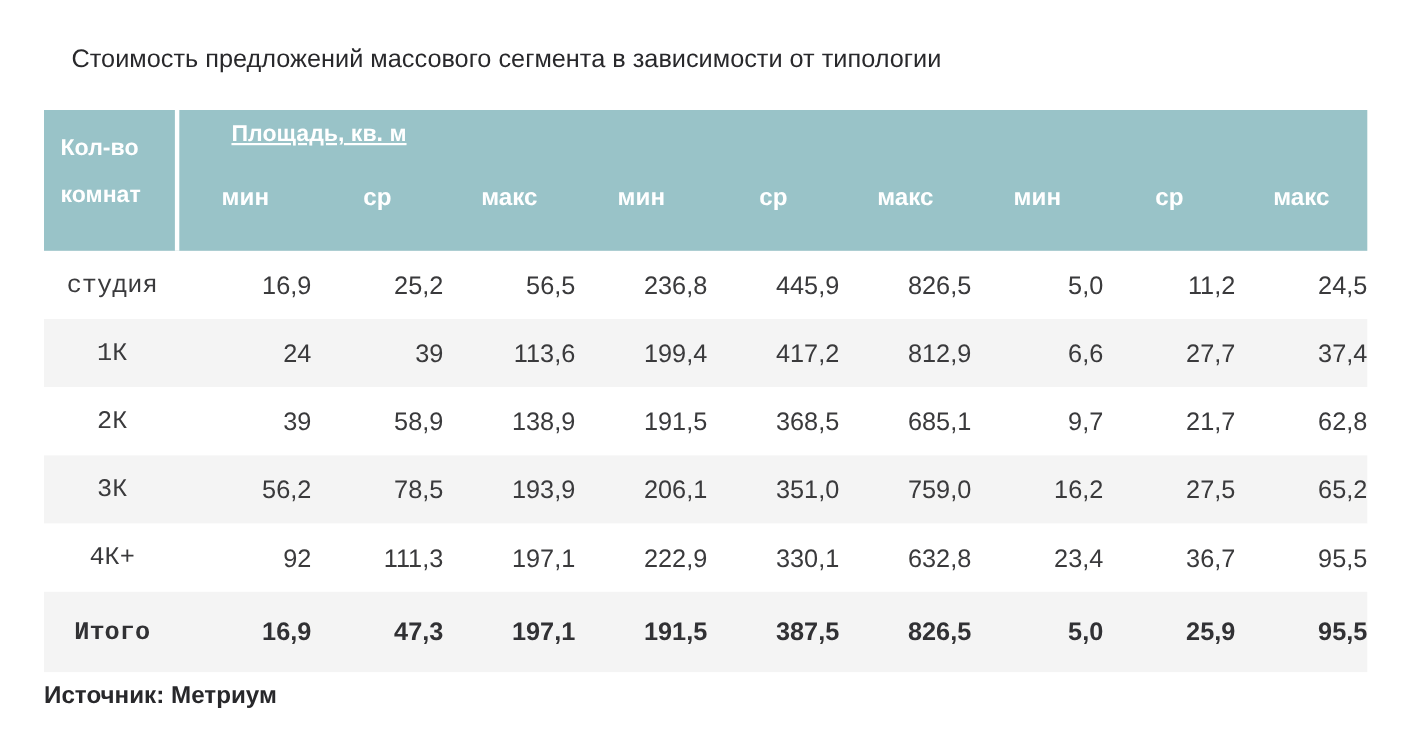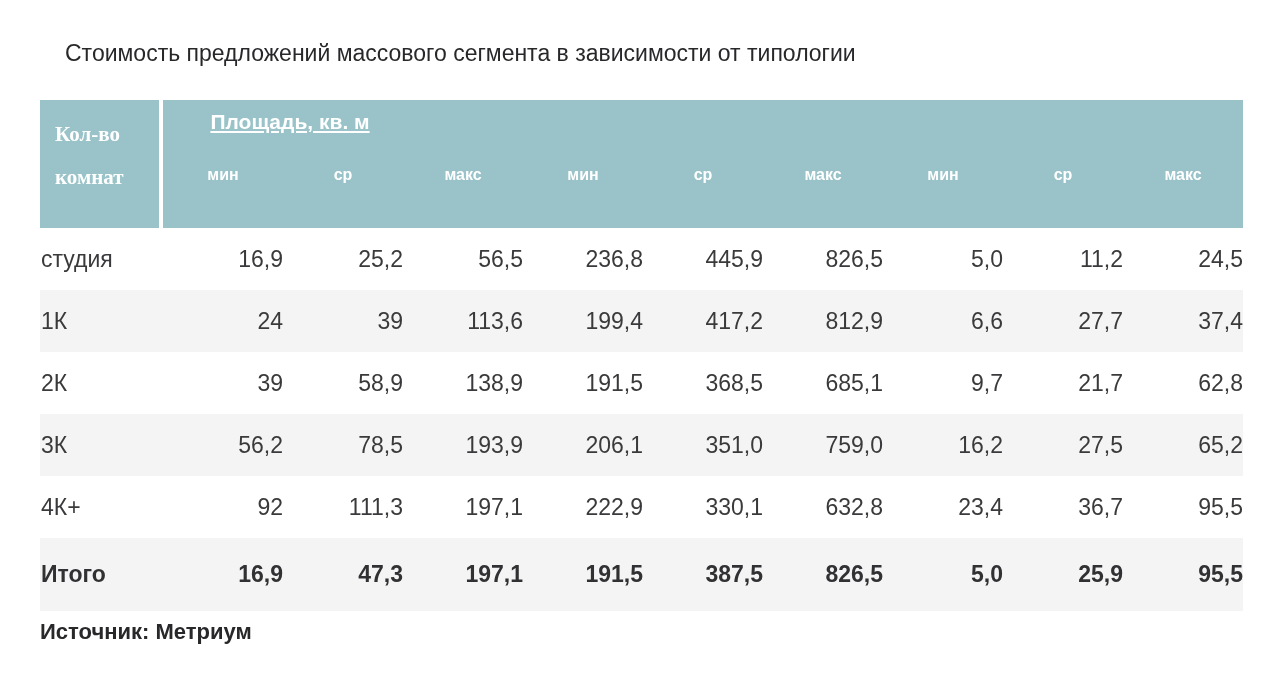--- a/index.html
+++ b/index.html
@@ -22,50 +22,50 @@
   
   .thead {
     position: relative; height: 128px;
     background: var(--header-bg, #99c3c8);
     color: var(--header-text, #ffffff);
     font-weight: bold;
   }
   .rooms-head {
     position: absolute; left: 0; top: 0; width: 119px; height: 100%;
     box-sizing: border-box; padding: 13px 0 0 15px;
-    font-size: 21px; line-height: 43px; font-family: Liberation Serif, serif;
+    font-size: 21px; line-height: 43px;
   }
   .head-divider {
     position: absolute; left: 119px; top: 0; width: 4px; height: 100%;
     background: #ffffff;
   }
   .group-label {
     position: absolute; top: 10px; transform: translateX(-50%);
     font-size: 21px; white-space: nowrap; text-decoration: underline;
   }
   .group-label.g1 { left: 250px; }
   .group-label.g2 { left: 565px; }
   .group-label.g3 { left: 922px; }
   .subhead-row {
     position: absolute; left: 0; top: 66px; width: 100%;
     display: grid; grid-template-columns: 123px repeat(9, 120px);
   }
-  .subhead-row .sh { text-align: center; font-size: 16px; }
+  .subhead-row .sh { text-align: center; font-size: 22px; }
 
   
   .row {
     display: grid; grid-template-columns: 123px repeat(9, 120px);
     height: 62px; align-items: center;
     font-size: 23px; color: var(--cell-text, #3a3a3c);
     background: #ffffff;
   }
   .row.alt { background: var(--row-alt-bg, #f4f4f4); }
   .row.total { height: 73px; font-weight: bold; color: var(--total-text, #313134); }
   .cell { text-align: right; }
-  .cell.label { text-align: left; padding-left: 1px; }
+  .cell.label { text-align: center; padding-left: 1px; font-family: Liberation Mono, monospace; }
 
   .source {
     position: absolute; left: 40px; top: 619px;
     font-size: 22px; font-weight: bold; color: var(--title-color, #28282b);
   }
 </style>
 </head>
 <body>
 
 <div class="page">

